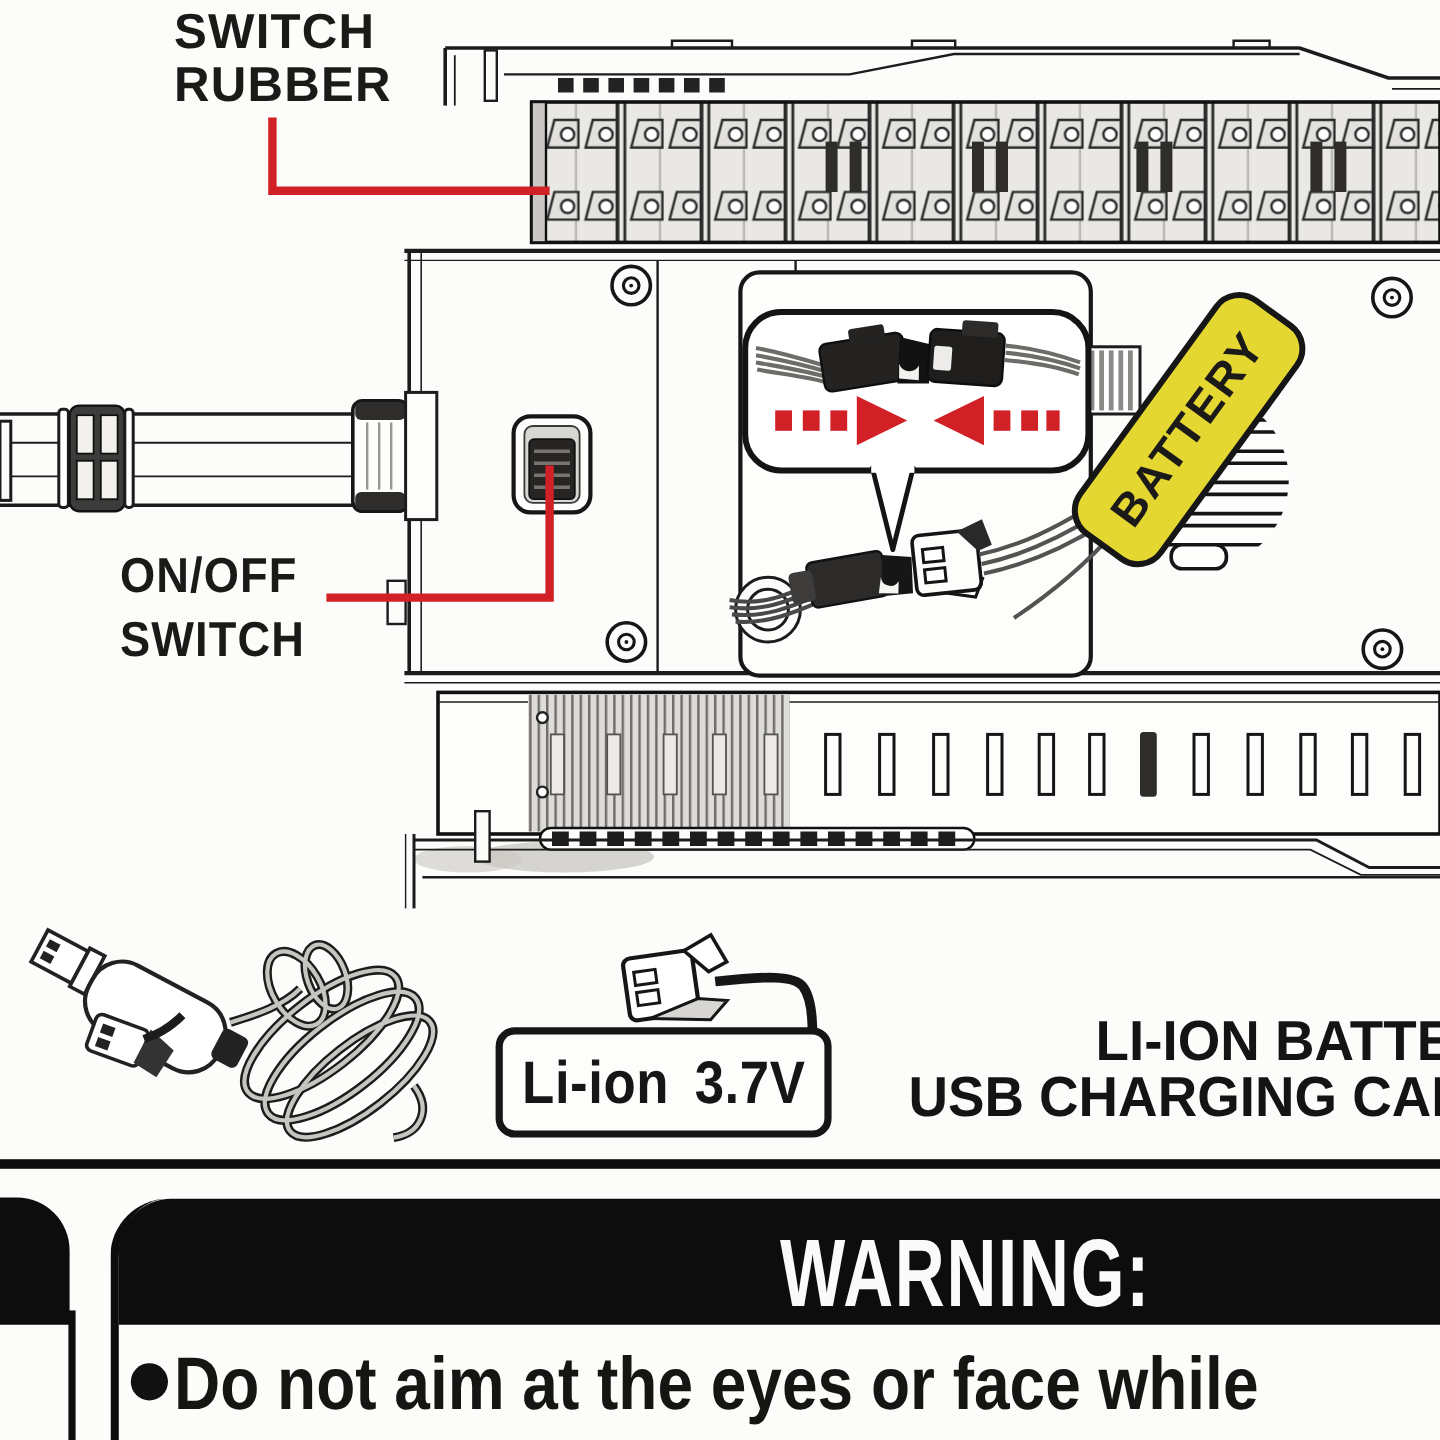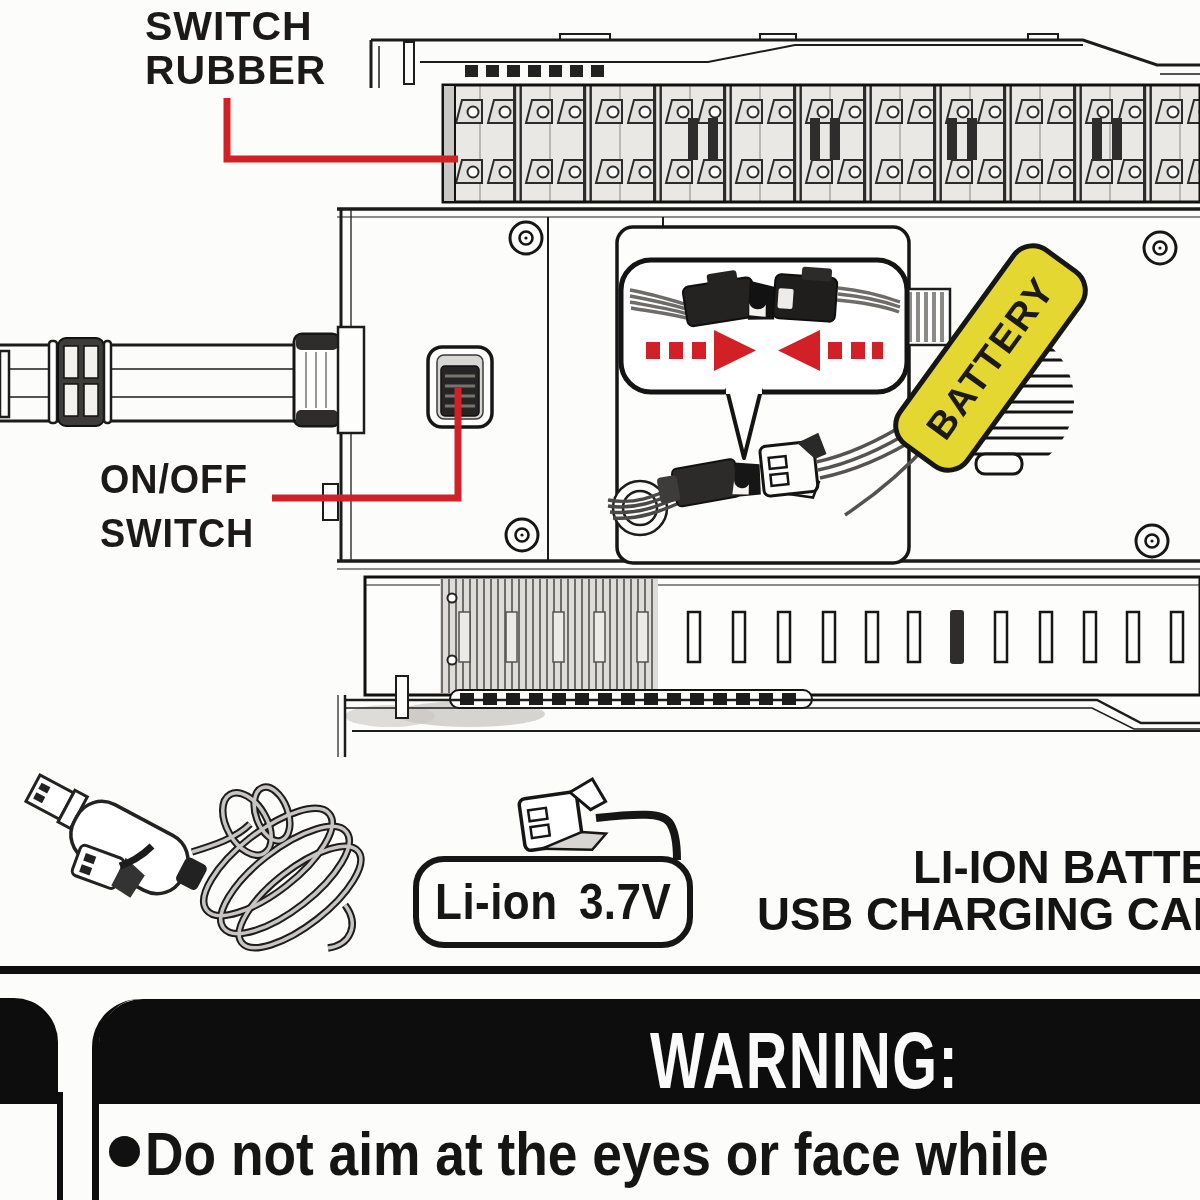--- a/index.html
+++ b/index.html
@@ -21,21 +21,21 @@
   #battery-sticker{
     position:absolute; left:868px; top:314px; width:235px; height:78px;
     background:#e5d732; border:5px solid #161616; border-radius:26px;
     transform:rotate(-54deg);
     display:flex; align-items:center; justify-content:center;
     font-size:38px; font-weight:700; letter-spacing:2px; color:#1b1a19;
   }
   
   #liion-box{
     position:absolute; left:413px; top:856px; width:268px; height:80px;
-    background:#fdfdfc; border:6px solid #161616; border-radius:31px;
+    background:#fdfdfc; border:6px solid #161616; border-radius:16px;
     display:flex; align-items:center; justify-content:center;
   }
   #liion-box span{
     font-size:50px; font-weight:700; word-spacing:10px; letter-spacing:0.5px;
     transform:scaleX(0.88); transform-origin:center; white-space:nowrap;
   }
   
   .caption-line{
     position:absolute; font-weight:700; font-size:47px; white-space:nowrap;
     letter-spacing:0px; color:#141414; transform:scaleX(0.97); transform-origin:left top;

